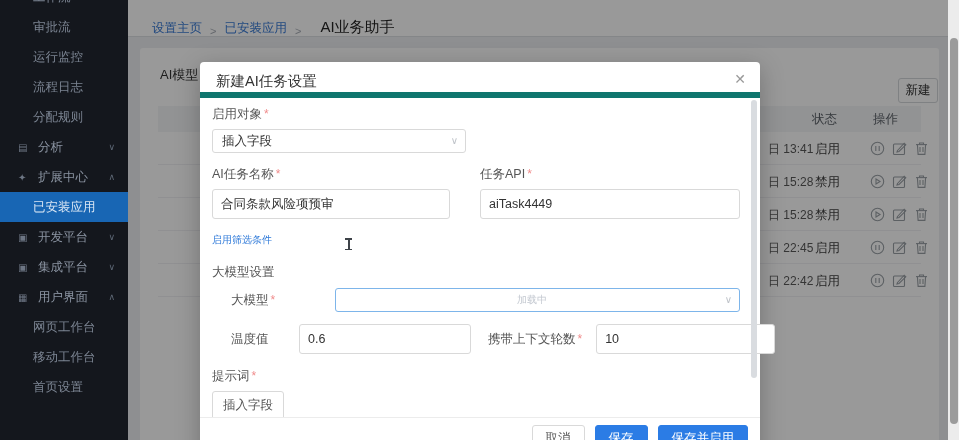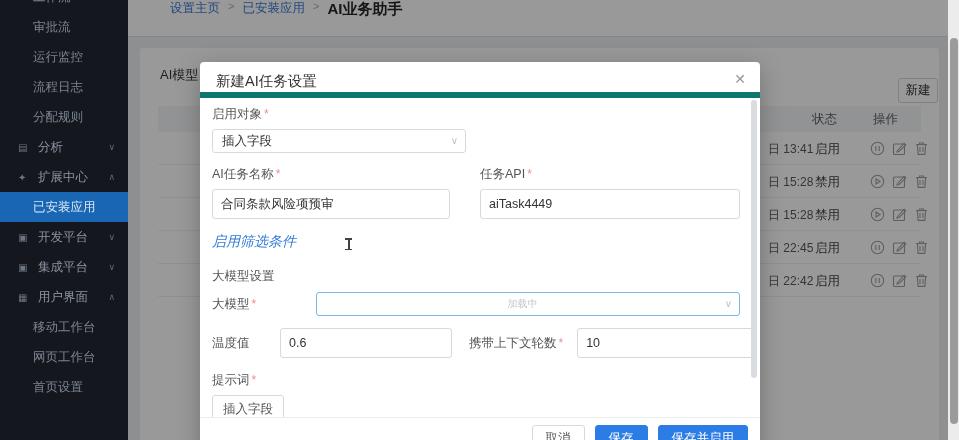--- a/index.html
+++ b/index.html
@@ -13,24 +13,24 @@
   .sb-item { height:30px; line-height:30px; font-size:12.5px; color:#7c8593; cursor:pointer; white-space:nowrap; position:relative; }
   .sb-item.sub { padding-left:33px; }
   .sb-item.group { padding-left:18px; color:#8b94a2; }
   .sb-item.selected { background:#1866b4; color:#d9e6f4; }
   .sb-icon { display:inline-block; width:13px; margin-right:7px; font-size:10px; color:#6d7684; }
   .sb-chevron { position:absolute; right:13px; top:0; font-size:9px; color:#5f6977; }
 
   
   #content { position:absolute; left:128px; top:0; right:0; bottom:0; }
   #topbar { position:absolute; left:0; top:0; right:0; height:37px; background:#ffffff; border-bottom:1px solid #dcdfe3; }
-  #breadcrumb { position:absolute; left:42px; top:0; height:37px; display:flex; align-items:flex-start; }
+  #breadcrumb { position:absolute; left:24px; top:0; height:37px; display:flex; align-items:flex-end; }
   .bc-link { color:#3a7bd5; font-size:12.5px; cursor:pointer; }
   .bc-sep { color:#a8adb5; font-size:11px; margin:0 8px; }
-  .bc-current { color:#262626; font-size:15px; font-weight:bold; }
+  .bc-current { color:#262626; font-size:15px; font-weight:normal;margin-left:11px; }
   #page { position:absolute; left:0; top:37px; right:0; bottom:0; background:#edeff2; }
   #card { position:absolute; left:12px; top:11px; right:20px; bottom:-8px; background:#ffffff; border-radius:3px; }
   .panel-tab { position:absolute; font-size:13px; cursor:pointer; }
   #tab-ai-model { left:20px; top:18px; color:#333; }
   #tab-ai-task { left:18px; top:48px; color:#2f7ad9;margin-top:19px; }
   #new-button { position:absolute; left:758px; top:30px; width:40px; height:25px; background:#fff; border:1px solid #d4d7db; border-radius:3px; font-size:12.5px; color:#333; text-align:center; line-height:23px; cursor:pointer; }
   #thead-band { position:absolute; left:18px; right:18px; top:58px; height:26px; background:#f4f5f7; }
   .th { position:absolute; top:5px; font-size:12.5px; color:#595f66; }
   #th-status { left:654px; }
   #th-actions { left:715px; }
@@ -57,24 +57,24 @@
   .req { color:#f08c8c; margin-left:2px; font-size:12px; }
   .inp { border:1px solid #d9d9d9; border-radius:3px; height:24px; font-size:12.5px; color:#333; padding:14px 8px; font-family:inherit; background:#fff; width:100%; }
   .inp::placeholder { color:#c0c4cc; }
   .sel { position:relative; border:1px solid #d9d9d9; border-radius:3px; height:24px; line-height:22px; font-size:12.5px; color:#333; padding:0 20px 0 9px; background:#fff; cursor:pointer; }
   .sel-chevron { position:absolute; right:7px; top:0; color:#bfc3c9; font-size:10px; }
   #enable-target-select { width:254px; margin-top:6px; }
   .two-col { display:flex; margin-top:13px; }
   .colA { width:238px; margin-right:30px; }
   .colB { flex:1; }
   .two-col .inp { margin-top:6px; }
-  #filter-link { display:inline-block; margin-top:14px; font-size:14px; color:#2f7ad9; cursor:pointer;font-style:italic; }
+  #filter-link { display:inline-block; margin-top:14px; font-size:10px; color:#2f7ad9; cursor:pointer; }
   #model-section-label { margin-top:17px; }
   .inline-row { display:flex; align-items:center; margin-top:7px; }
-  .inline-label { width:68px; flex:none; font-size:12.5px; color:#555; }
+  .inline-label { width:68px; flex:none; font-size:12.5px; color:#555;margin-left:19px; }
   #model-select { flex:1; border-color:#7db5ea; text-align:center; color:#c3c8d0; font-size:10px; line-height:22px;margin-left:36px; }
   #temp-row { margin-top:12px; }
   #temperature-input { width:172px; }
   #context-label { margin-left:17px; margin-right:14px; width:auto; }
   #context-input { flex:1; width:auto; }
   #prompt-label { display:inline-block; margin-top:14px; }
   #insert-field-button { display:inline-block; margin-top:6px; border:1px solid #d9d9d9; border-radius:3px; background:#fff; padding:5px 10px; font-size:12.5px; color:#555; cursor:pointer; }
   #prompt-textarea { display:block; margin-top:11px; width:100%; height:55px; border:1px solid #d9d9d9; border-radius:3px; resize:none; font-family:inherit; font-size:12.5px; padding:6px 8px; }
   #modal-scroll-thumb { position:absolute; right:3px; top:38px; width:6px; height:278px; background:#d9dce0; border-radius:3px; z-index:5; cursor:pointer; }
   #modal-footer { position:absolute; left:0; right:0; top:355px; height:60px; background:#fff; border-top:1px solid #ececec; z-index:6; }
@@ -100,22 +100,22 @@
         <div class="sb-item sub"><span>审批流</span></div>
         <div class="sb-item sub"><span>运行监控</span></div>
         <div class="sb-item sub"><span>流程日志</span></div>
         <div class="sb-item sub"><span>分配规则</span></div>
         <div class="sb-item group"><span class="sb-icon">▤</span><span>分析</span><span class="sb-chevron">∨</span></div>
         <div class="sb-item group"><span class="sb-icon">✦</span><span>扩展中心</span><span class="sb-chevron">∧</span></div>
         <div class="sb-item sub selected"><span>已安装应用</span></div>
         <div class="sb-item group"><span class="sb-icon">▣</span><span>开发平台</span><span class="sb-chevron">∨</span></div>
         <div class="sb-item group"><span class="sb-icon">▣</span><span>集成平台</span><span class="sb-chevron">∨</span></div>
         <div class="sb-item group"><span class="sb-icon">▦</span><span>用户界面</span><span class="sb-chevron">∧</span></div>
+        <div class="sb-item sub"><span>网页工作台</span></div>
         <div class="sb-item sub"><span>移动工作台</span></div>
-        <div class="sb-item sub"><span>网页工作台</span></div>
         <div class="sb-item sub"><span>首页设置</span></div>
       </div>
   </nav>
 
   <div id="content">
     <div id="topbar">
       <div id="breadcrumb">
           <span class="bc-link">设置主页</span>
           <span class="bc-sep">&gt;</span>
           <span class="bc-link">已安装应用</span>

